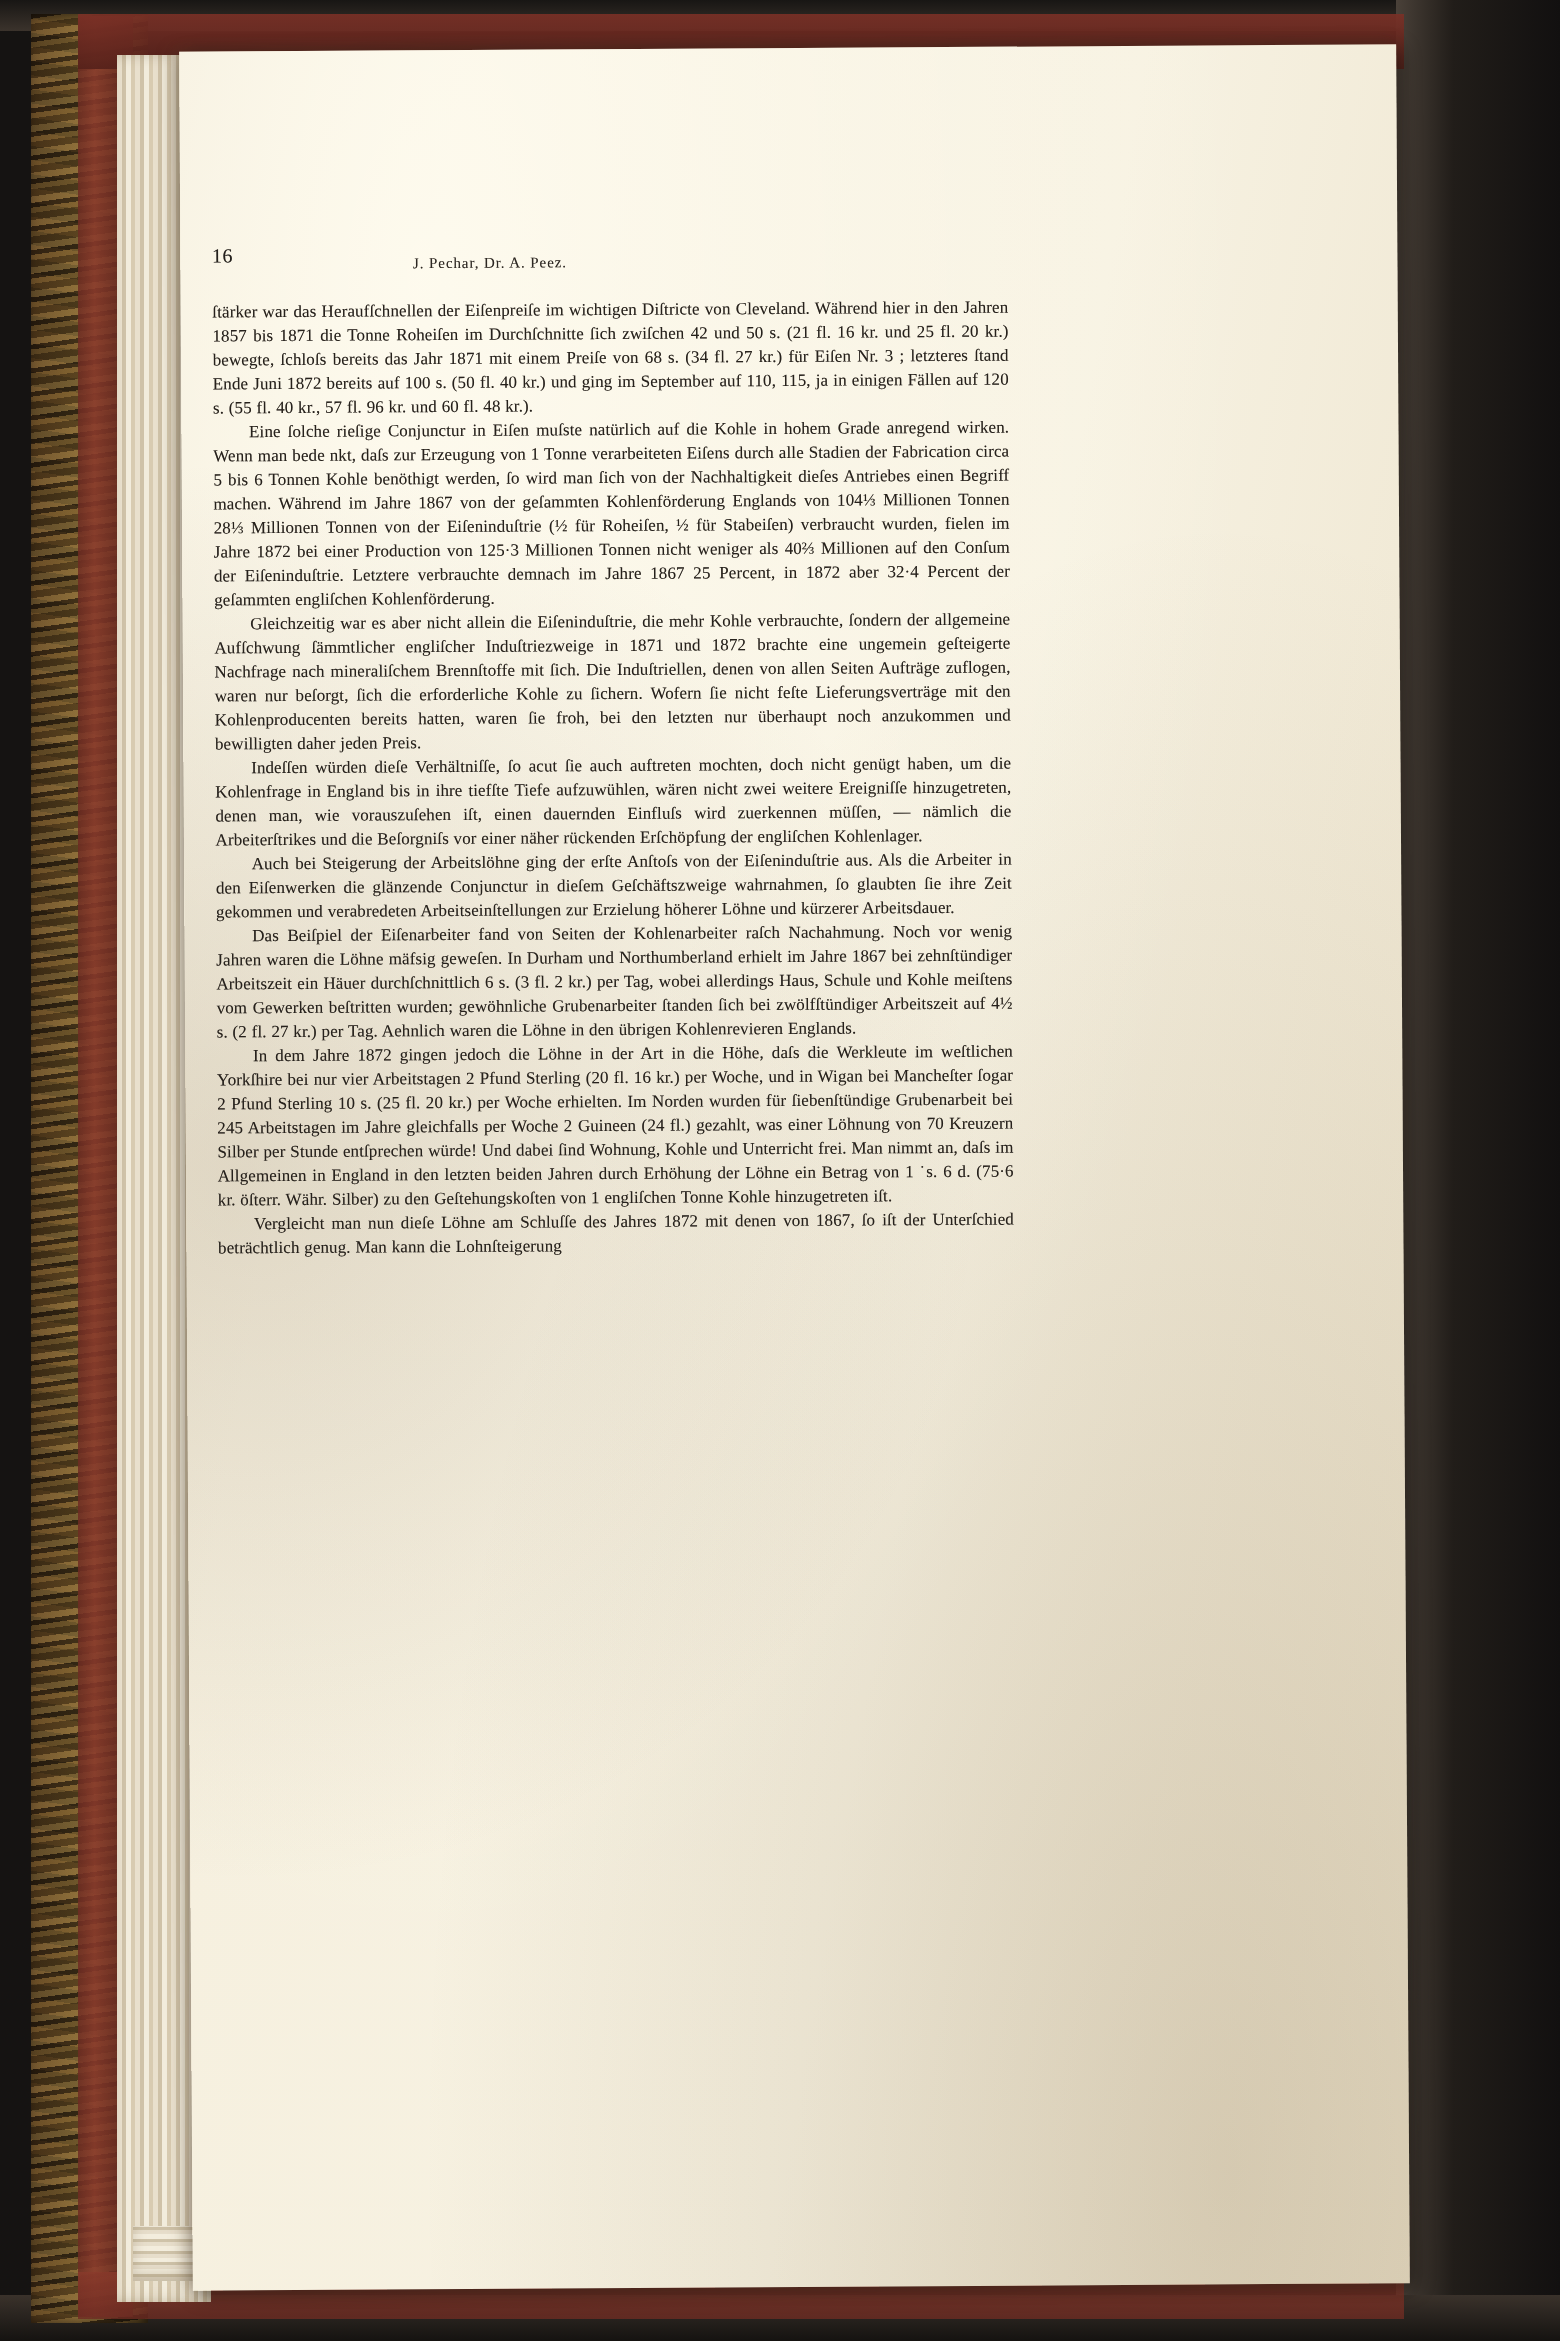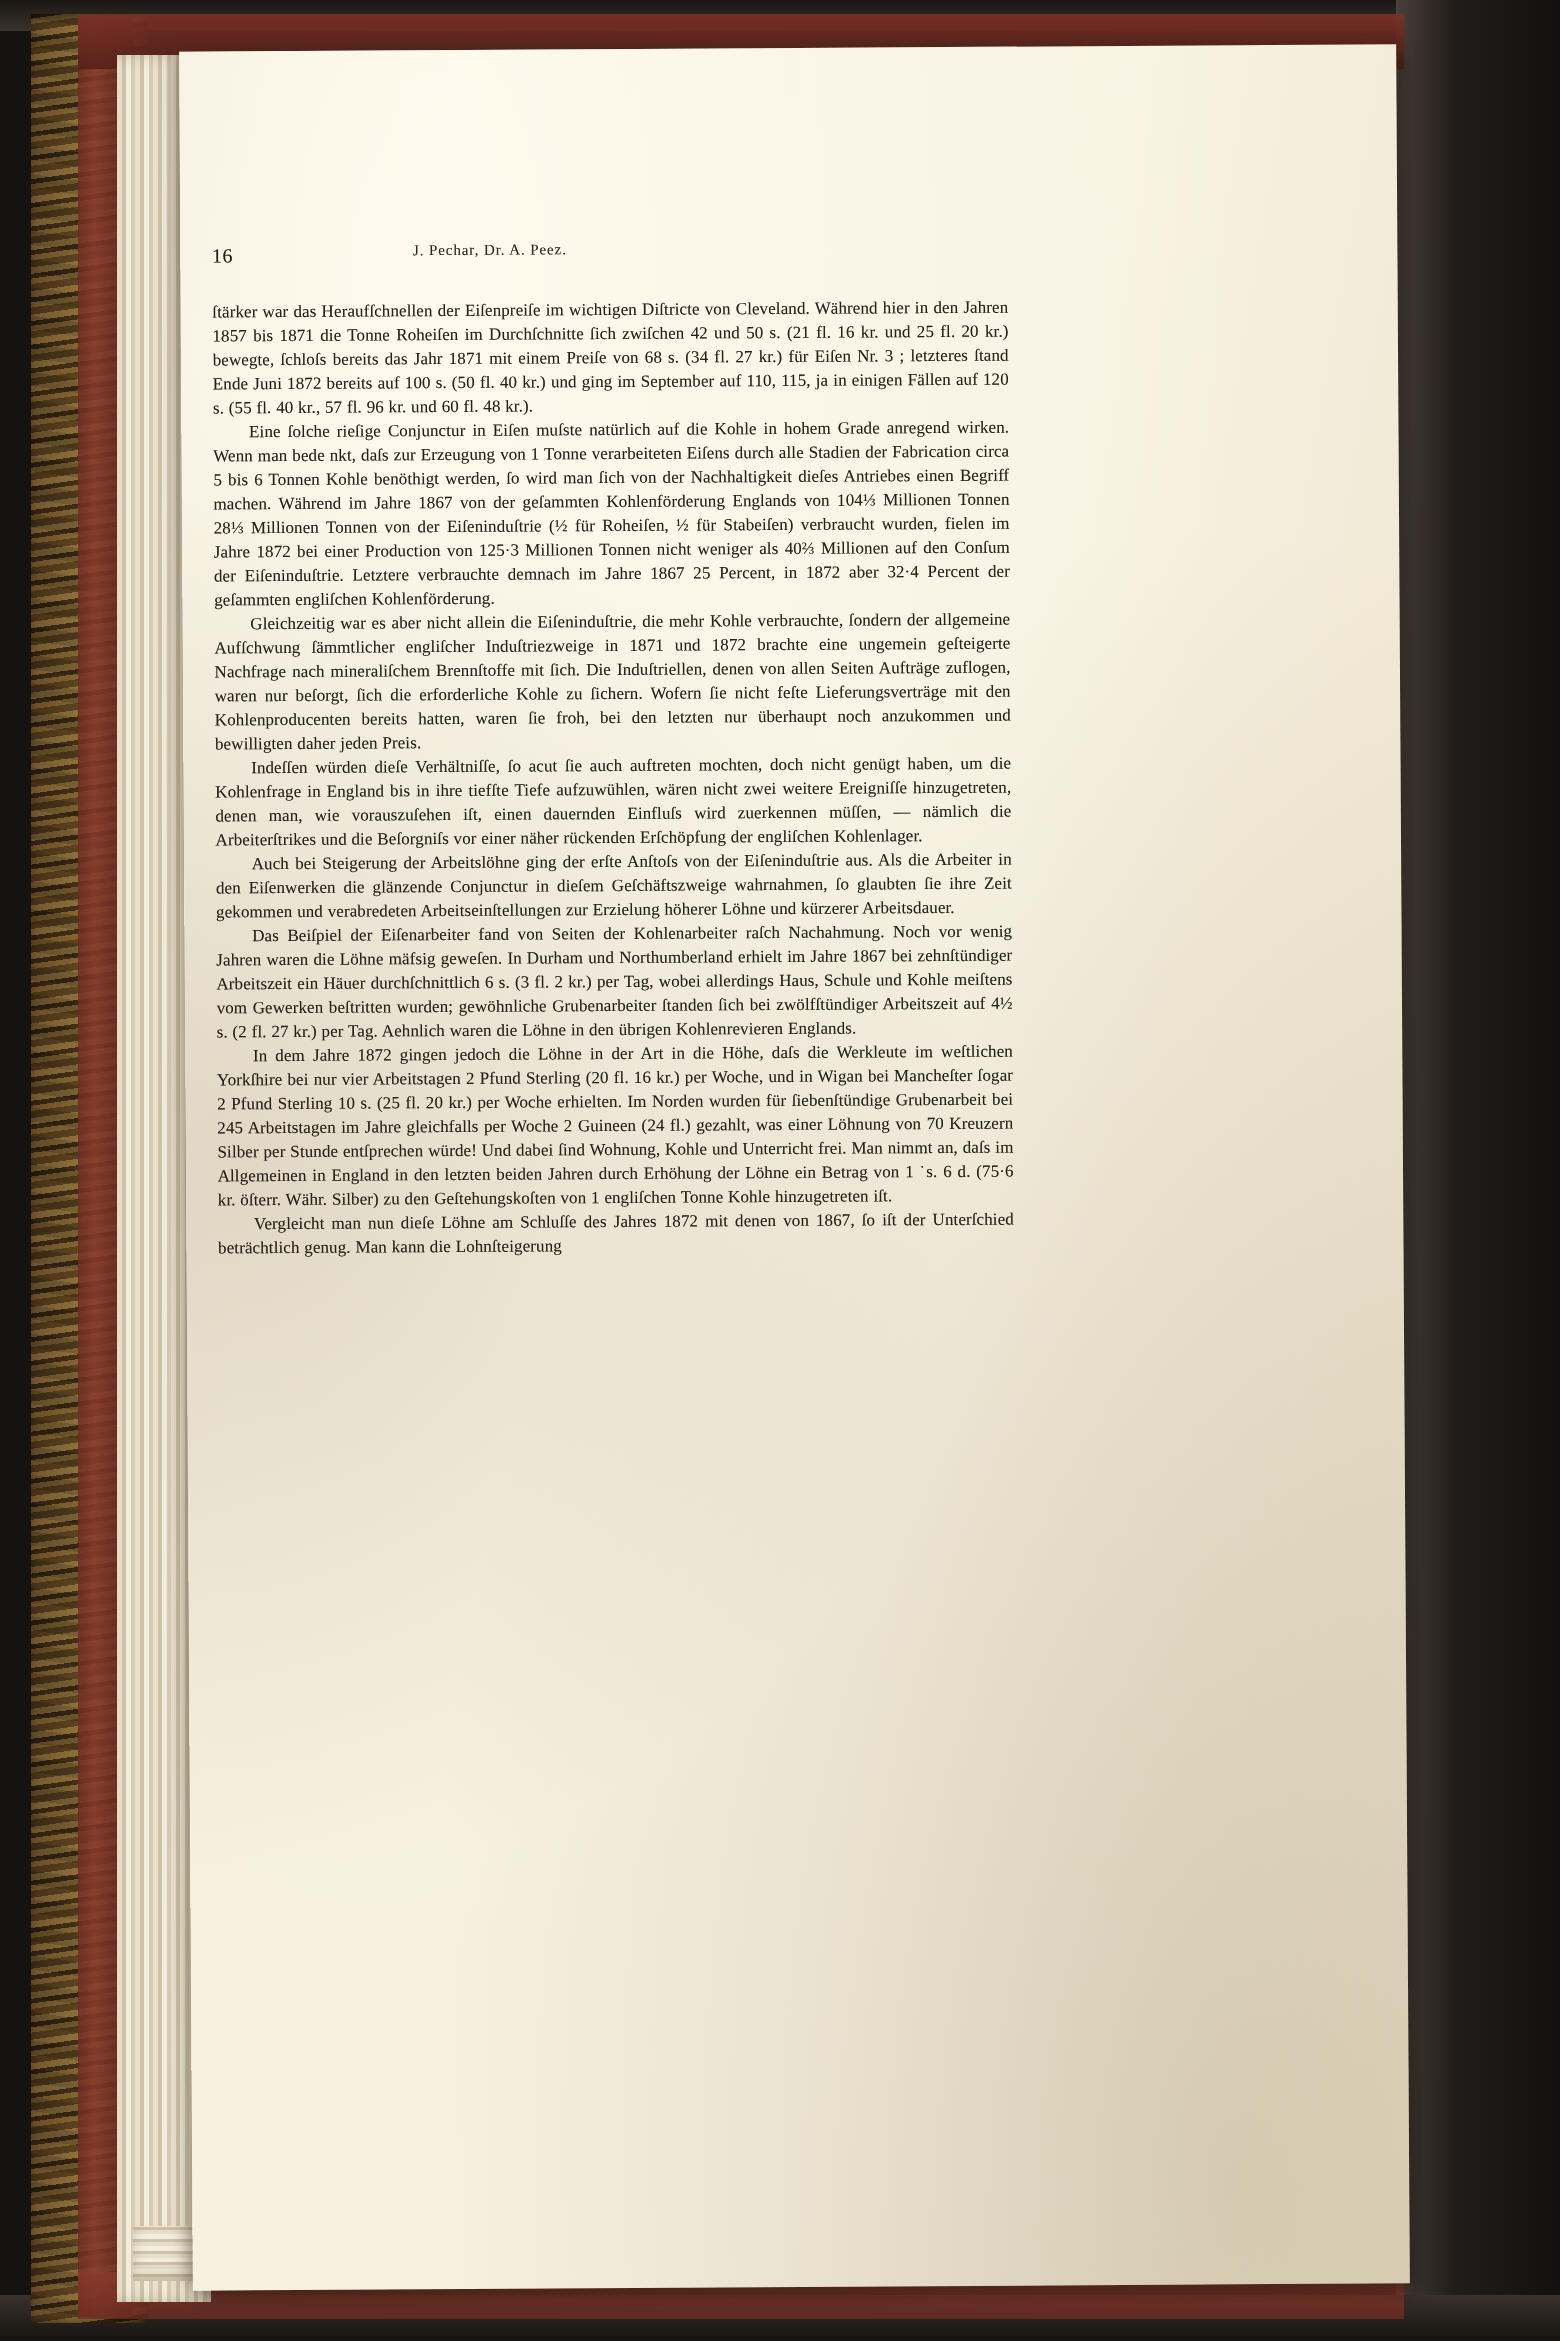--- a/index.html
+++ b/index.html
@@ -164,21 +164,21 @@
     left: 0;
     top: 0;
     font-size: 20px;
     letter-spacing: 0.4px;
     color: #23201c;
     margin-top: 8px;
   }
   .head-title {
     position: absolute;
     left: 201px;
-    top: 7px;
+    top: 20px;
     font-size: 15px;
     letter-spacing: 0.9px;
     color: #2c2722;
   }
 
   p.body {
     margin: 0;
     font-size: 17px;
     line-height: 24px;
     text-align: justify;

